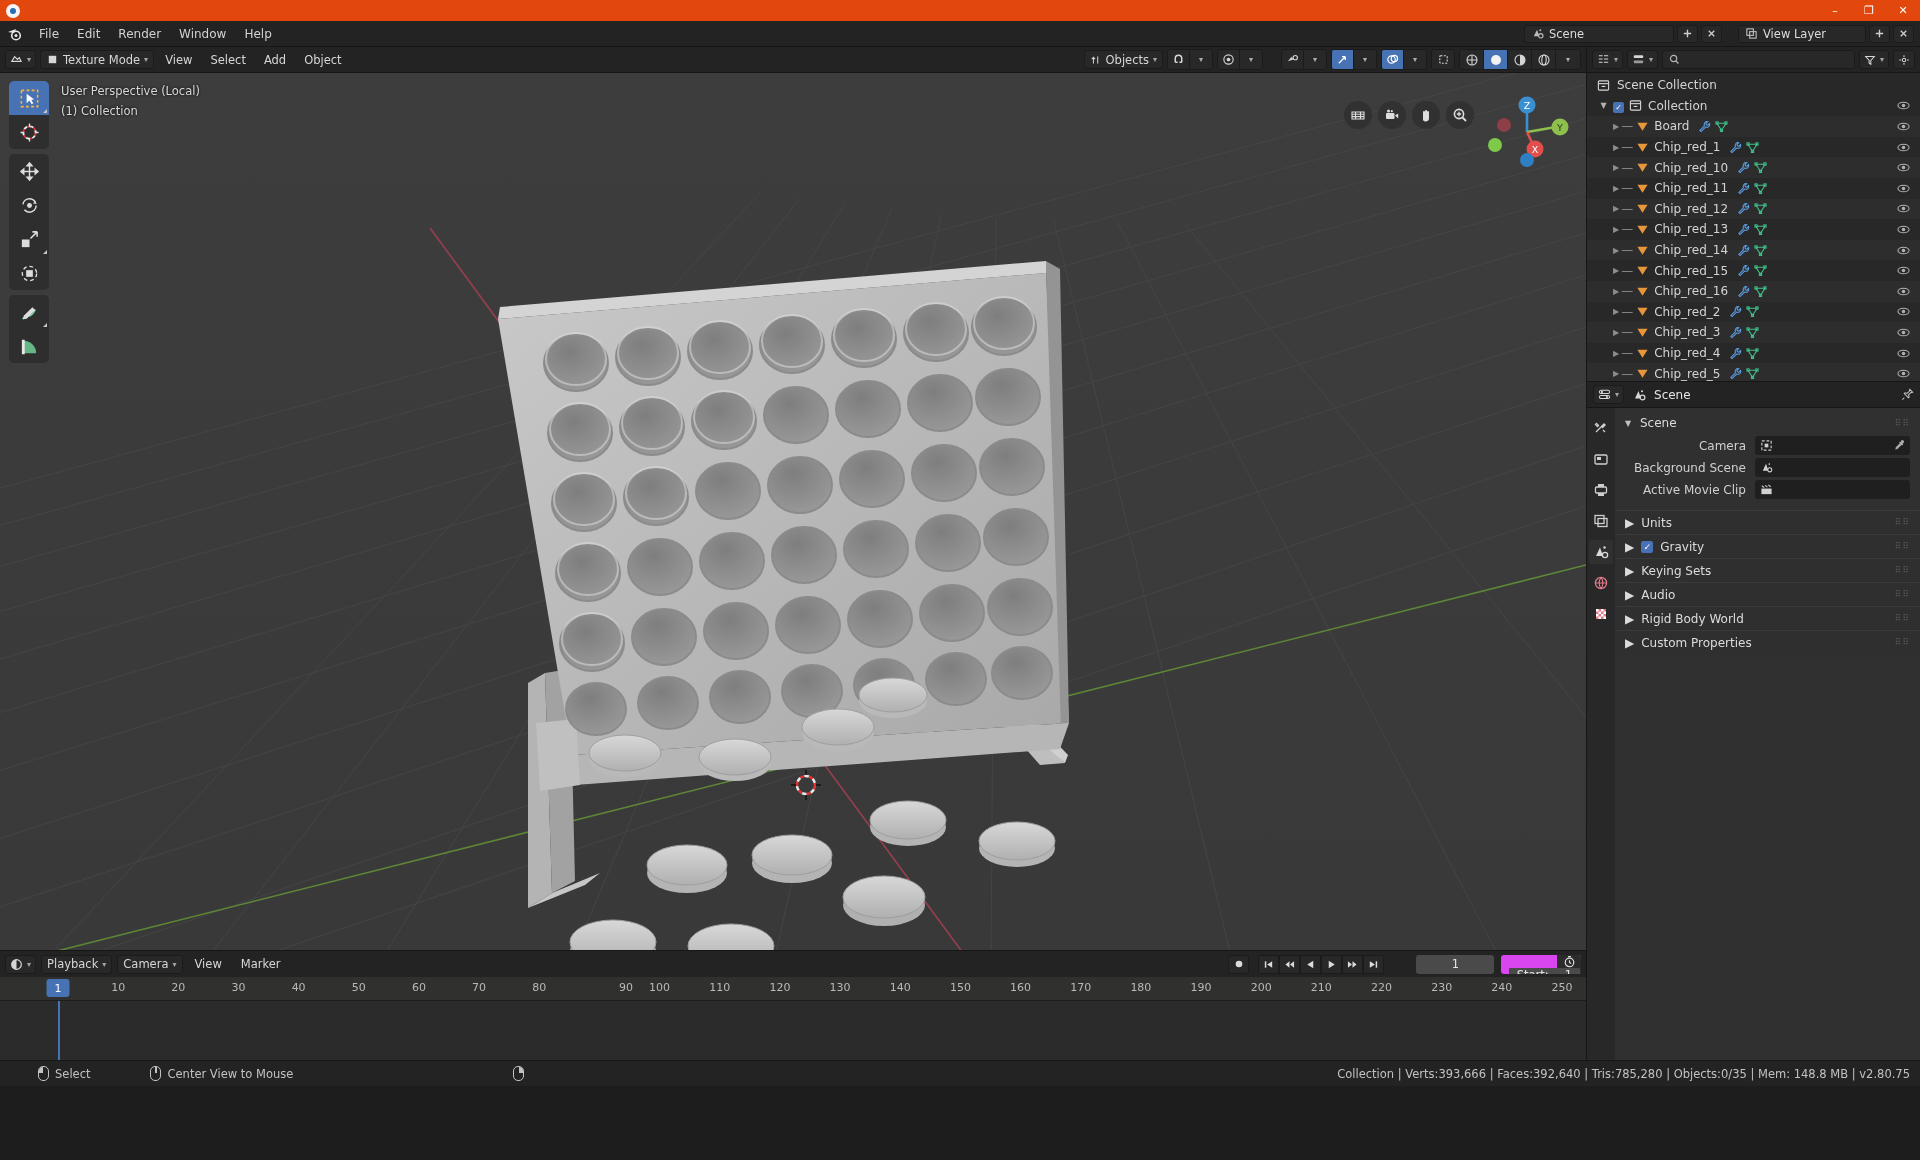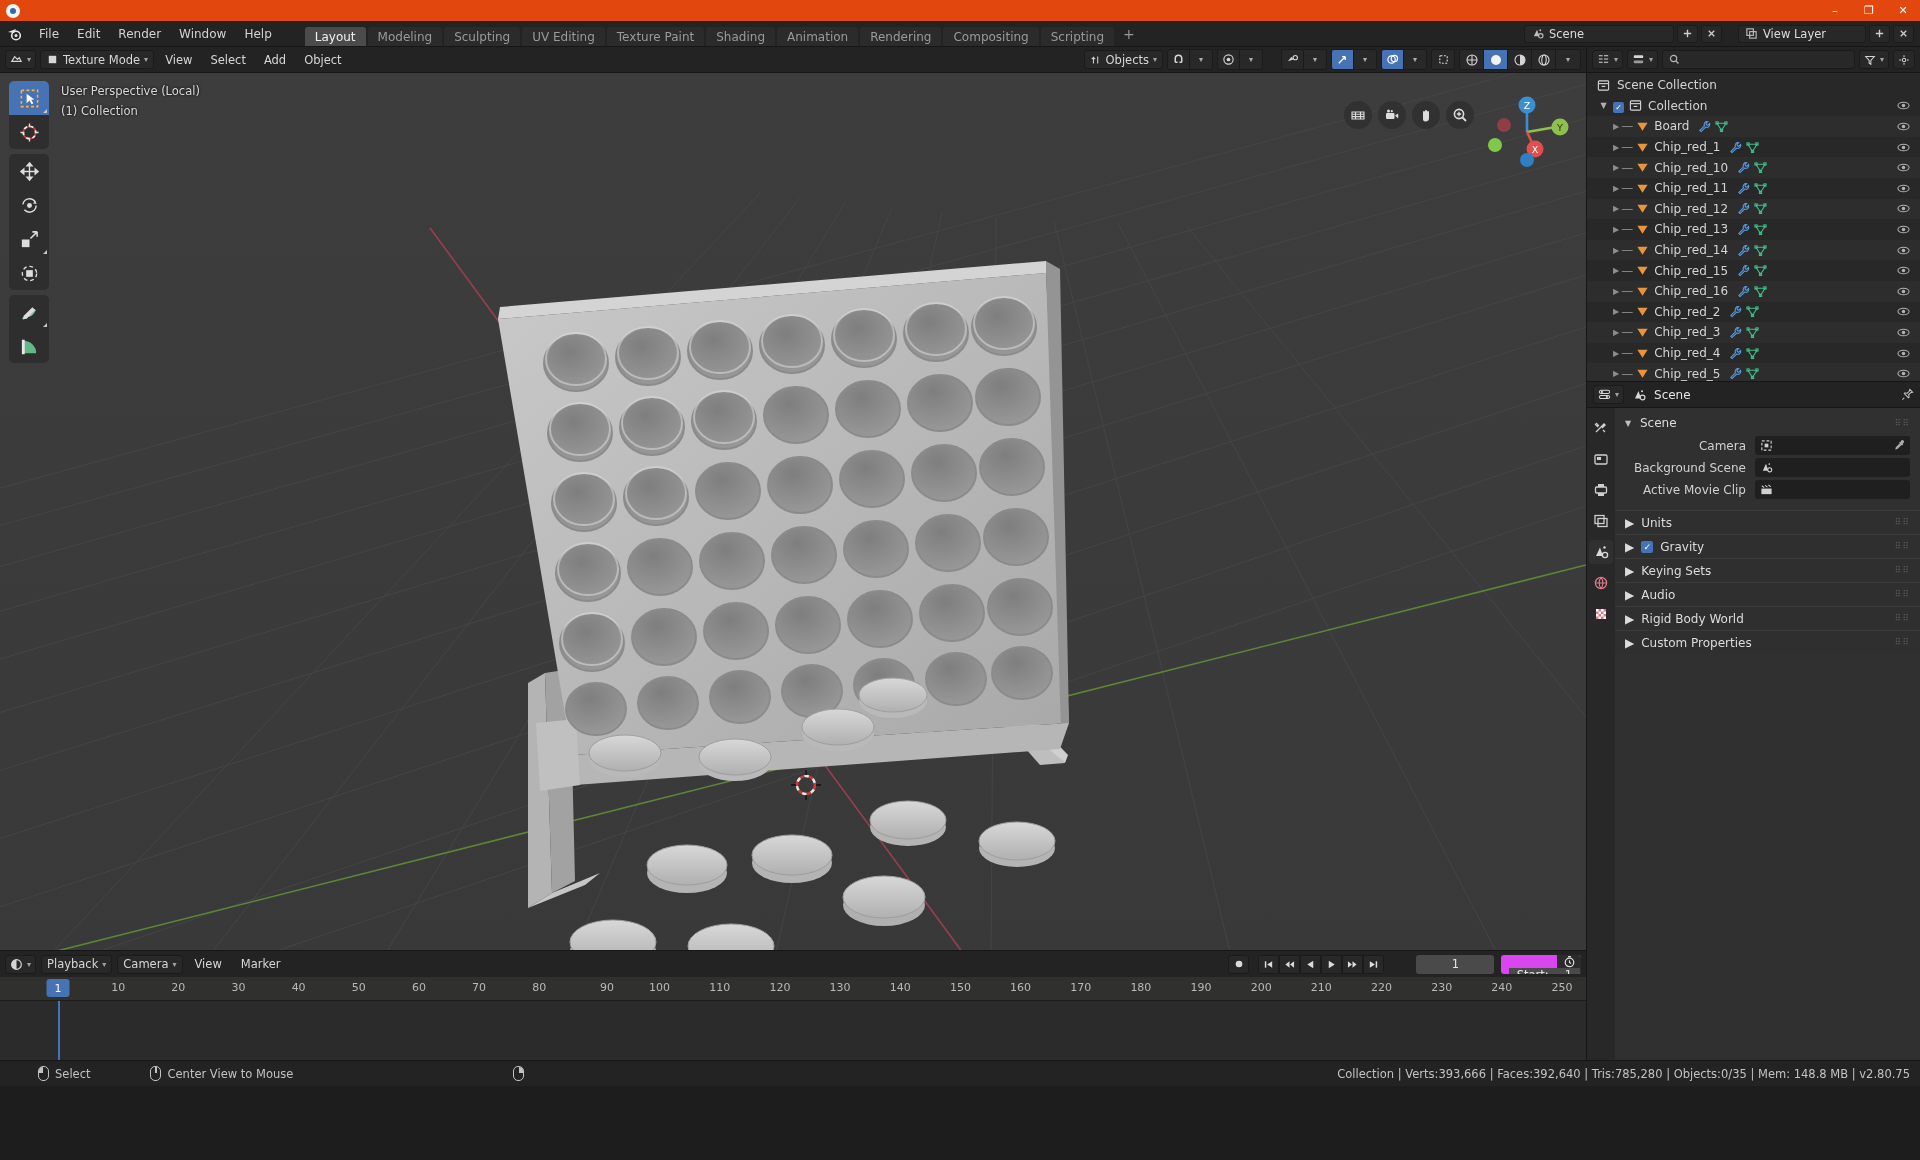--- a/index.html
+++ b/index.html
@@ -213,33 +213,20 @@
         <circle cx="9" cy="9.5" r="1.5" fill="#e8e8e8"></circle>
         <path d="M1 6 L9 3 L7 7 Z" fill="#e8e8e8"></path>
       </svg>
   </div>
   <div class="menu-list">
     <div class="menu-item">File</div>
     <div class="menu-item">Edit</div>
     <div class="menu-item">Render</div>
     <div class="menu-item">Window</div>
     <div class="menu-item">Help</div>
-  </div>
-  <div class="ws-tabs">
-    <div class="ws-tab active">Layout</div>
-    <div class="ws-tab">Modeling</div>
-    <div class="ws-tab">Sculpting</div>
-    <div class="ws-tab">UV Editing</div>
-    <div class="ws-tab">Texture Paint</div>
-    <div class="ws-tab">Shading</div>
-    <div class="ws-tab">Animation</div>
-    <div class="ws-tab">Rendering</div>
-    <div class="ws-tab">Compositing</div>
-    <div class="ws-tab">Scripting</div>
-    <div class="ws-plus">+</div>
   </div>
   <div class="topbar-right">
     <div class="field scene-sel">
       <span class="ficon">
         <svg viewBox="0 0 14 14" width="13" height="13">
             <path d="M3 10 L6.5 3 L9 10 Z" fill="#d8d8d8"></path>
             <circle cx="10.5" cy="9.5" r="2.4" fill="none" stroke="#d8d8d8" stroke-width="1.2"></circle>
             <circle cx="10" cy="3.5" r="1" fill="#d8d8d8"></circle>
           </svg>
       </span>
@@ -799,21 +786,21 @@
       <div class="tl-ruler" id="tl-ruler">
           <div class="playhead-lbl" style="left:58px">1</div>
           <div class="tick-lbl" style="left:118.16px">10</div>
           <div class="tick-lbl" style="left:178.32px">20</div>
           <div class="tick-lbl" style="left:238.48px">30</div>
           <div class="tick-lbl" style="left:298.64px">40</div>
           <div class="tick-lbl" style="left:358.8px">50</div>
           <div class="tick-lbl" style="left:418.96px">60</div>
           <div class="tick-lbl" style="left:479.12px">70</div>
           <div class="tick-lbl" style="left:539.28px">80</div>
-          <div class="tick-lbl" style="left:607px">90</div>
+          <div class="tick-lbl" style="left:626px">90</div>
           <div class="tick-lbl" style="left:659.6px">100</div>
           <div class="tick-lbl" style="left:719.76px">110</div>
           <div class="tick-lbl" style="left:779.92px">120</div>
           <div class="tick-lbl" style="left:840.08px">130</div>
           <div class="tick-lbl" style="left:900.24px">140</div>
           <div class="tick-lbl" style="left:960.4px">150</div>
           <div class="tick-lbl" style="left:1020.56px">160</div>
           <div class="tick-lbl" style="left:1080.72px">170</div>
           <div class="tick-lbl" style="left:1140.88px">180</div>
           <div class="tick-lbl" style="left:1201.04px">190</div>

